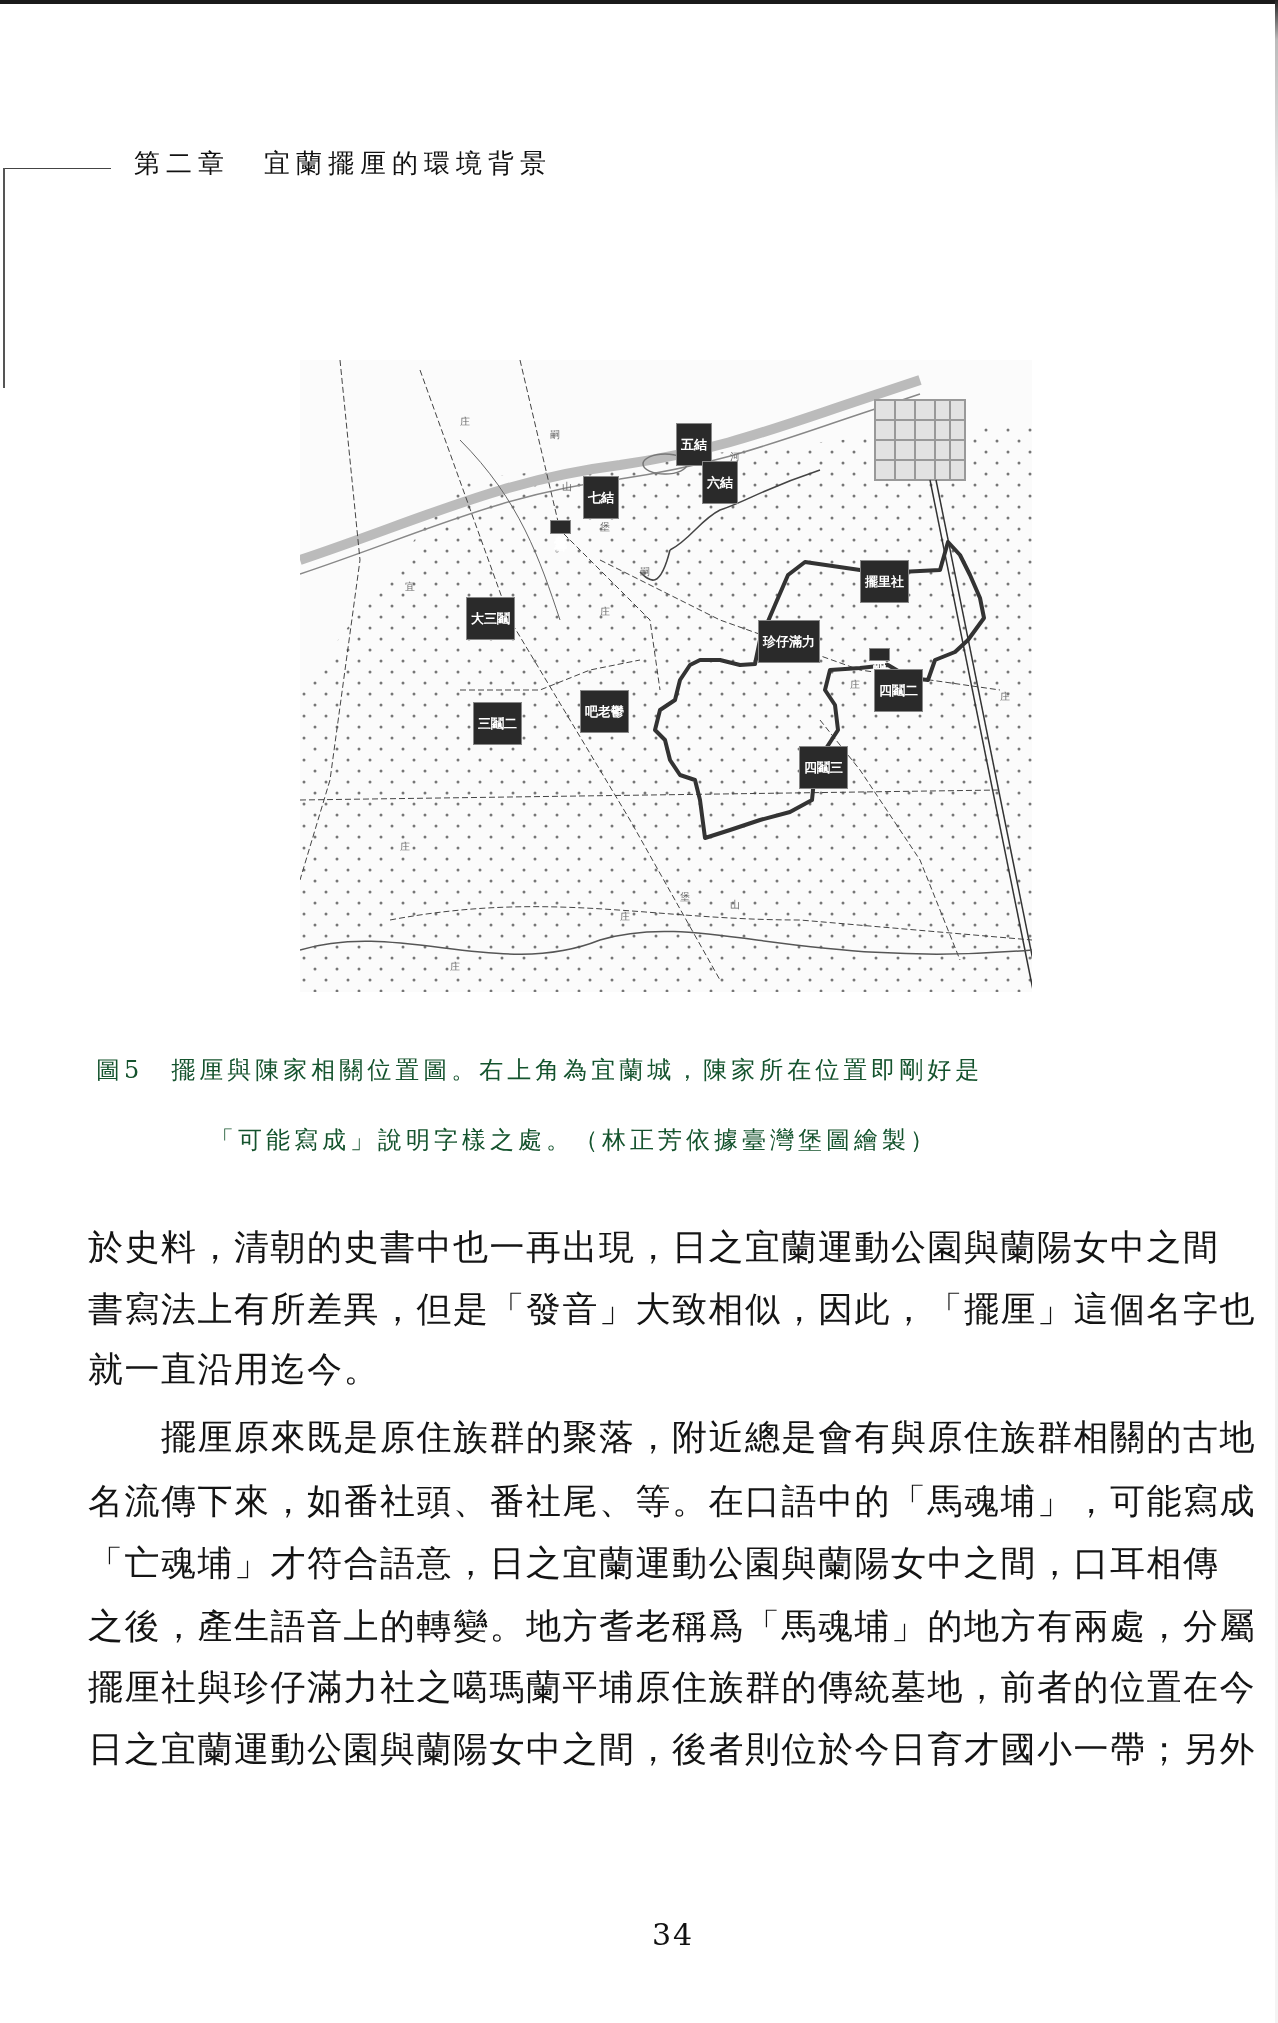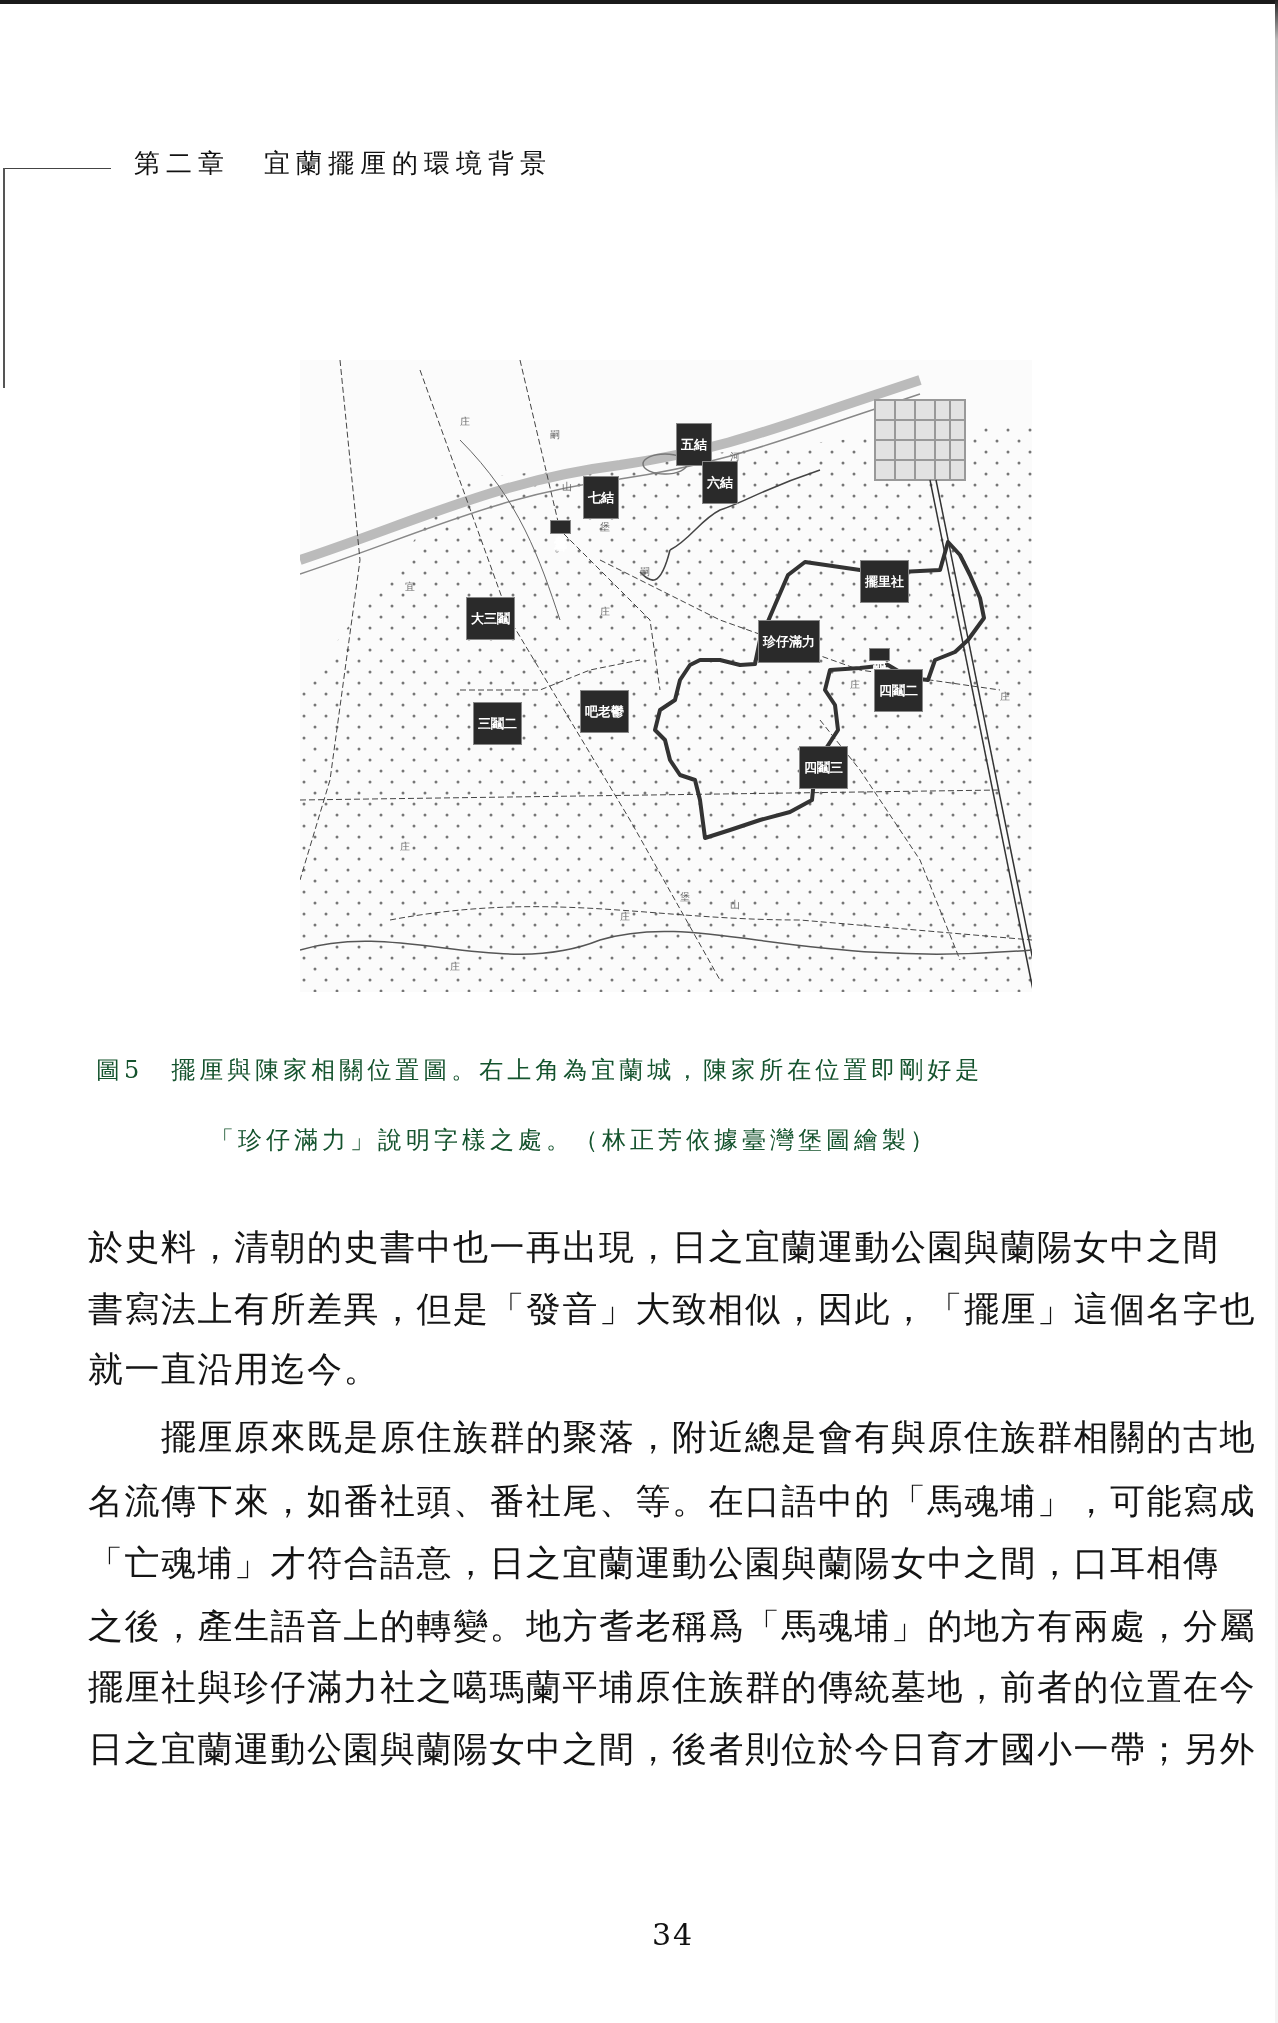--- a/index.html
+++ b/index.html
@@ -109,21 +109,21 @@
   <div class="map-label" style="left:166px;top:237px;">大三鬮</div>
   <div class="map-label" style="left:458px;top:260px;">珍仔滿力</div>
   <div class="map-label vertical" style="left:569px;top:288px;">四鬮一</div>
   <div class="map-label" style="left:574px;top:309px;">四鬮二</div>
   <div class="map-label" style="left:280px;top:330px;">吧老鬱</div>
   <div class="map-label" style="left:173px;top:342px;">三鬮二</div>
   <div class="map-label" style="left:455px;top:386px;margin-left:44px;">四鬮三</div>
 </div>
 
 <div class="caption caption-1">圖5　擺厘與陳家相關位置圖。右上角為宜蘭城，陳家所在位置即剛好是</div>
-<div class="caption caption-2">「珍仔滿力」說明字樣之處。（林正芳依據臺灣堡圖繪製）</div>
+<div class="caption caption-2">「可能寫成」說明字樣之處。（林正芳依據臺灣堡圖繪製）</div>
 
 <div class="body-line" style="top:1224px;">於史料，清朝的史書中也一再出現，日之宜蘭運動公園與蘭陽女中之間</div>
 <div class="body-line" style="top:1286px;">書寫法上有所差異，但是「發音」大致相似，因此，「擺厘」這個名字也</div>
 <div class="body-line" style="top:1346px;">就一直沿用迄今。</div>
 <div class="body-line" style="top:1414px;">　　擺厘原來既是原住族群的聚落，附近總是會有與原住族群相關的古地</div>
 <div class="body-line" style="top:1478px;">名流傳下來，如番社頭、番社尾、等。在口語中的「馬魂埔」，可能寫成</div>
 <div class="body-line" style="top:1540px;">「亡魂埔」才符合語意，日之宜蘭運動公園與蘭陽女中之間，口耳相傳</div>
 <div class="body-line" style="top:1603px;">之後，產生語音上的轉變。地方耆老稱爲「馬魂埔」的地方有兩處，分屬</div>
 <div class="body-line" style="top:1664px;">擺厘社與珍仔滿力社之噶瑪蘭平埔原住族群的傳統墓地，前者的位置在今</div>
 <div class="body-line" style="top:1726px;">日之宜蘭運動公園與蘭陽女中之間，後者則位於今日育才國小一帶；另外</div>

